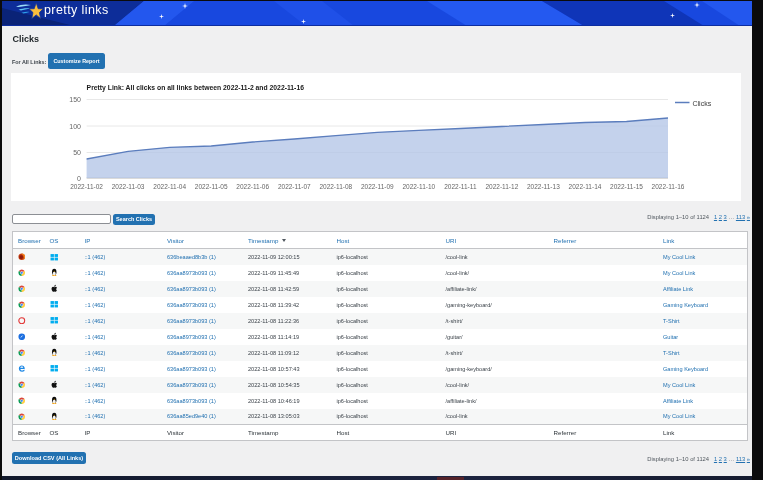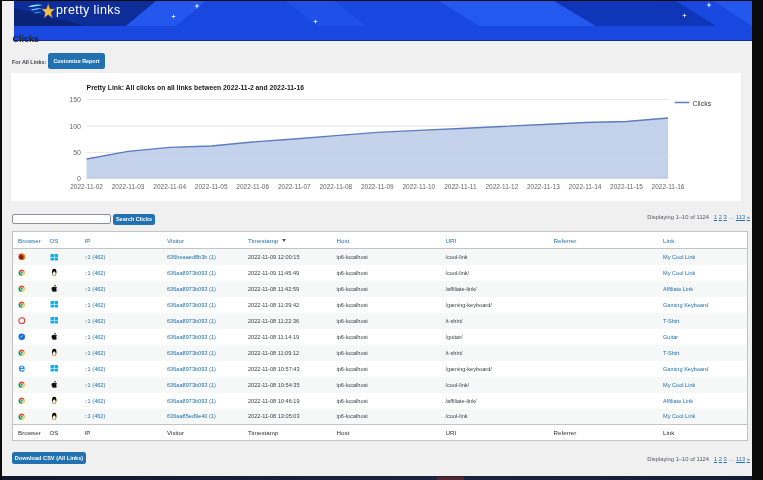--- a/index.html
+++ b/index.html
@@ -2,21 +2,21 @@
 <html><head>
 <meta charset="utf-8">
 <style>
 * { margin:0; padding:0; box-sizing:border-box; }
 html,body { width:763px; height:480px; }
 body { background:#0b0b0c; font-family:"Liberation Sans",sans-serif; position:relative; overflow:hidden; }
 #page { position:absolute; left:2px; top:1px; width:750px; height:475px; background:#f0f0f1; overflow:hidden; }
 #botstrip { position:absolute; left:2px; top:476px; width:750px; height:4px; background:linear-gradient(90deg,#11182b,#1d2440 60%,#161c30); }
 
 
-#band { position:absolute; left:12px; top:0; width:750px; height:40px; overflow:hidden; border-bottom:1px solid #0d2da0;
+#band { position:absolute; left:0; top:0; width:750px; height:25px; overflow:hidden; border-bottom:1px solid #0d2da0;
   background:#1848df;padding-left:32px; }
 .spark { position:absolute; }
 .spark svg { display:block; }
 #logo { position:absolute; left:13px; top:1px; width:34px; height:22px; }
 #logotext { position:absolute; left:42px; top:2px; color:#fff; font-size:12.5px; font-weight:400; letter-spacing:0.4px; }
 
 
 #h1 { position:absolute; left:10.5px; top:32.5px; font-size:9px; font-weight:700; color:#1d2327; }
 #forall { position:absolute; left:10px; top:57.5px; font-size:5.4px; font-weight:700; color:#3c434a; }
 #custbtn { position:absolute; left:46px; top:52px; width:57px; height:16px; background:#2271b1; border-radius:2.5px; color:#fff; font-size:5.4px; font-weight:700; text-align:center; line-height:16px; white-space:nowrap; }

